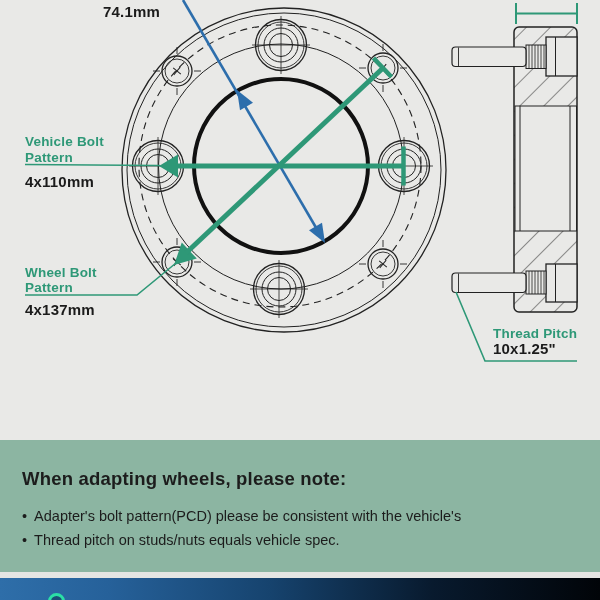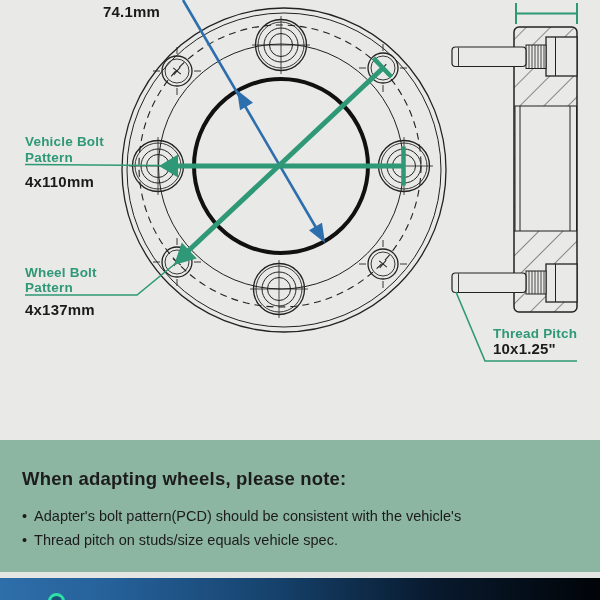--- a/index.html
+++ b/index.html
@@ -160,24 +160,24 @@
 
       <text x="493" y="338" class="lbl-green">Thread Pitch</text>
       <text x="493" y="354" class="lbl-black">10x1.25"</text>
     </svg>
   </section>
 
   <section class="note-panel">
     <h2 class="note-title">When adapting wheels, please note:</h2>
     <ul class="note-list">
       <li>
-        <span class="bullet">•</span><span>Adapter's bolt pattern(PCD) should be consistent with the vehicle's</span>
+        <span class="bullet">•</span><span>Adapter's bolt pattern(PCD) please be consistent with the vehicle's</span>
       </li>
       <li>
-        <span class="bullet">•</span><span>Thread pitch on studs/size equals vehicle spec.</span>
+        <span class="bullet">•</span><span>Thread pitch on studs/nuts equals vehicle spec.</span>
       </li>
     </ul>
   </section>
 
   <div class="footer-strip"></div>
 
   <footer class="brand-bar">
     <div class="logo-circle"></div>
   </footer>
 

